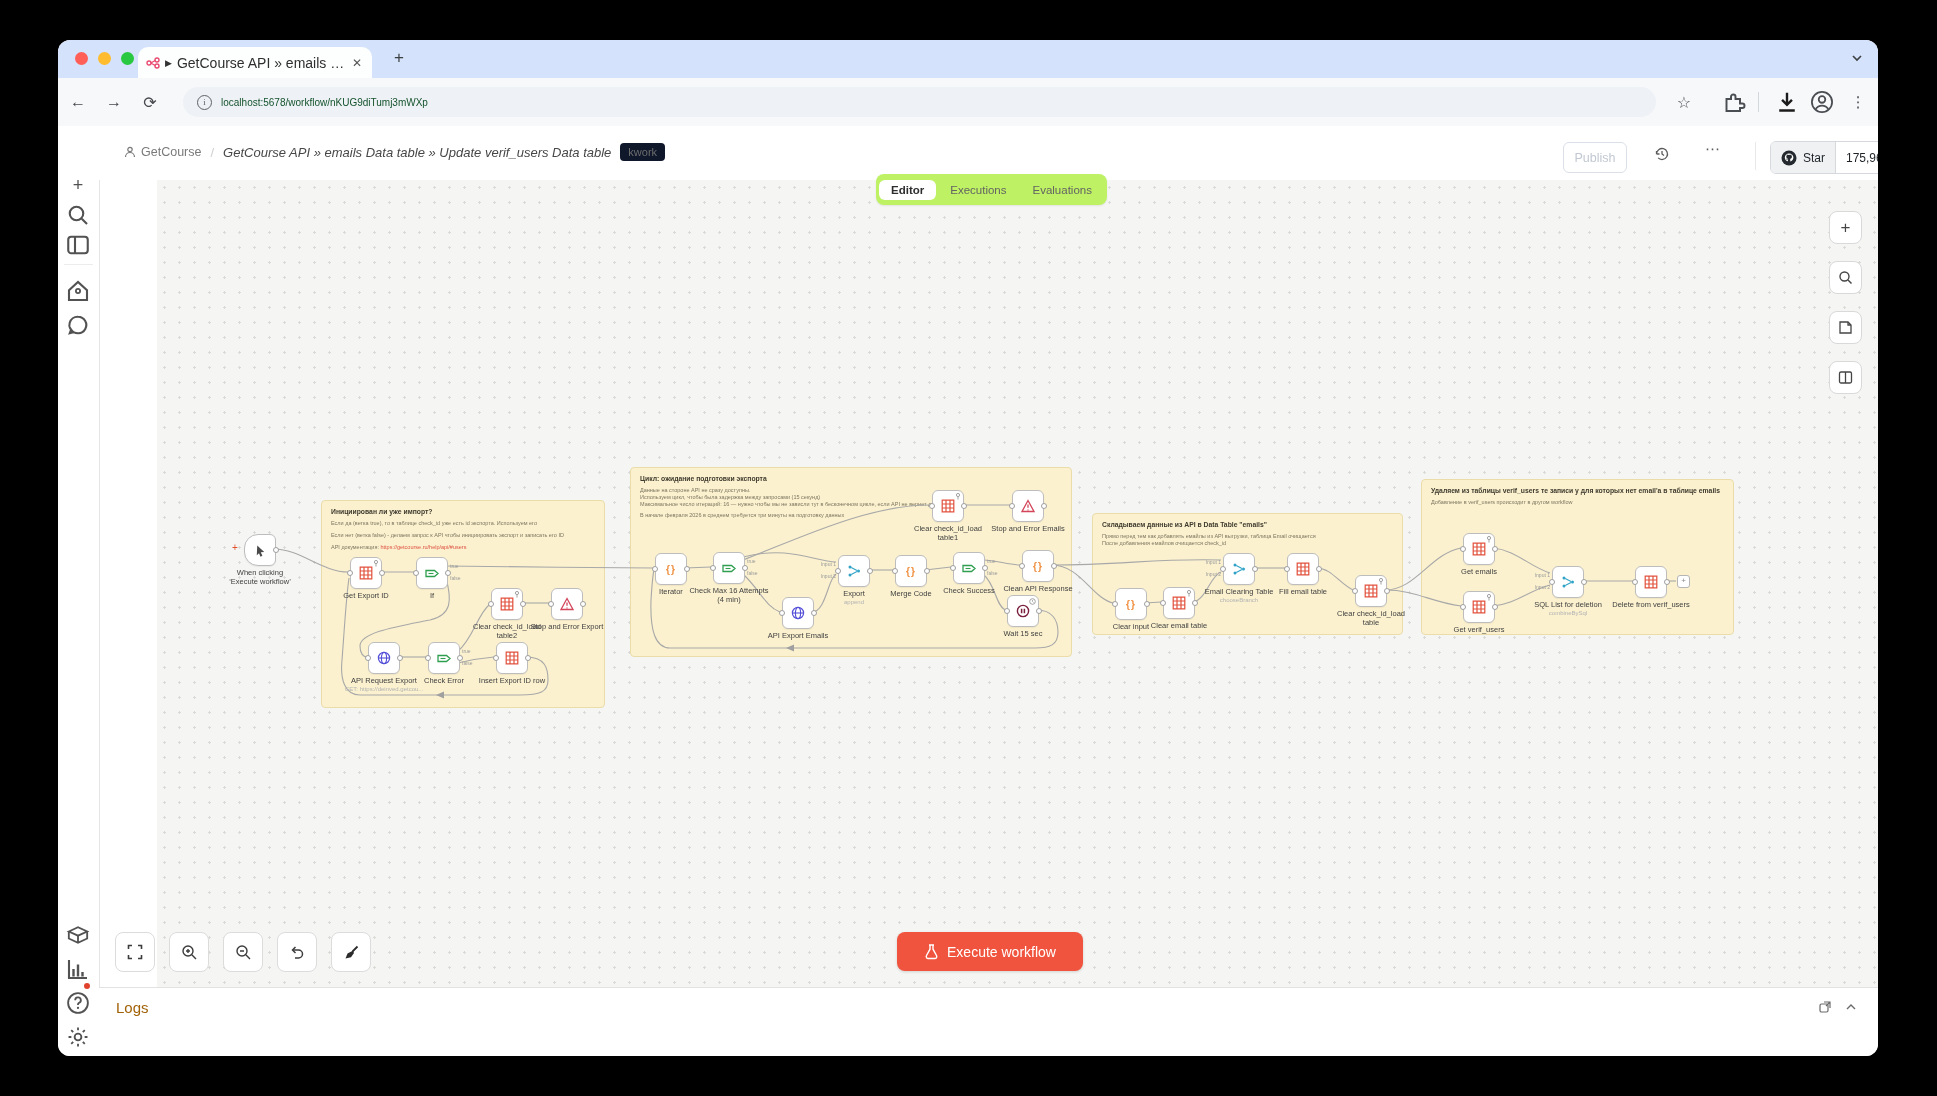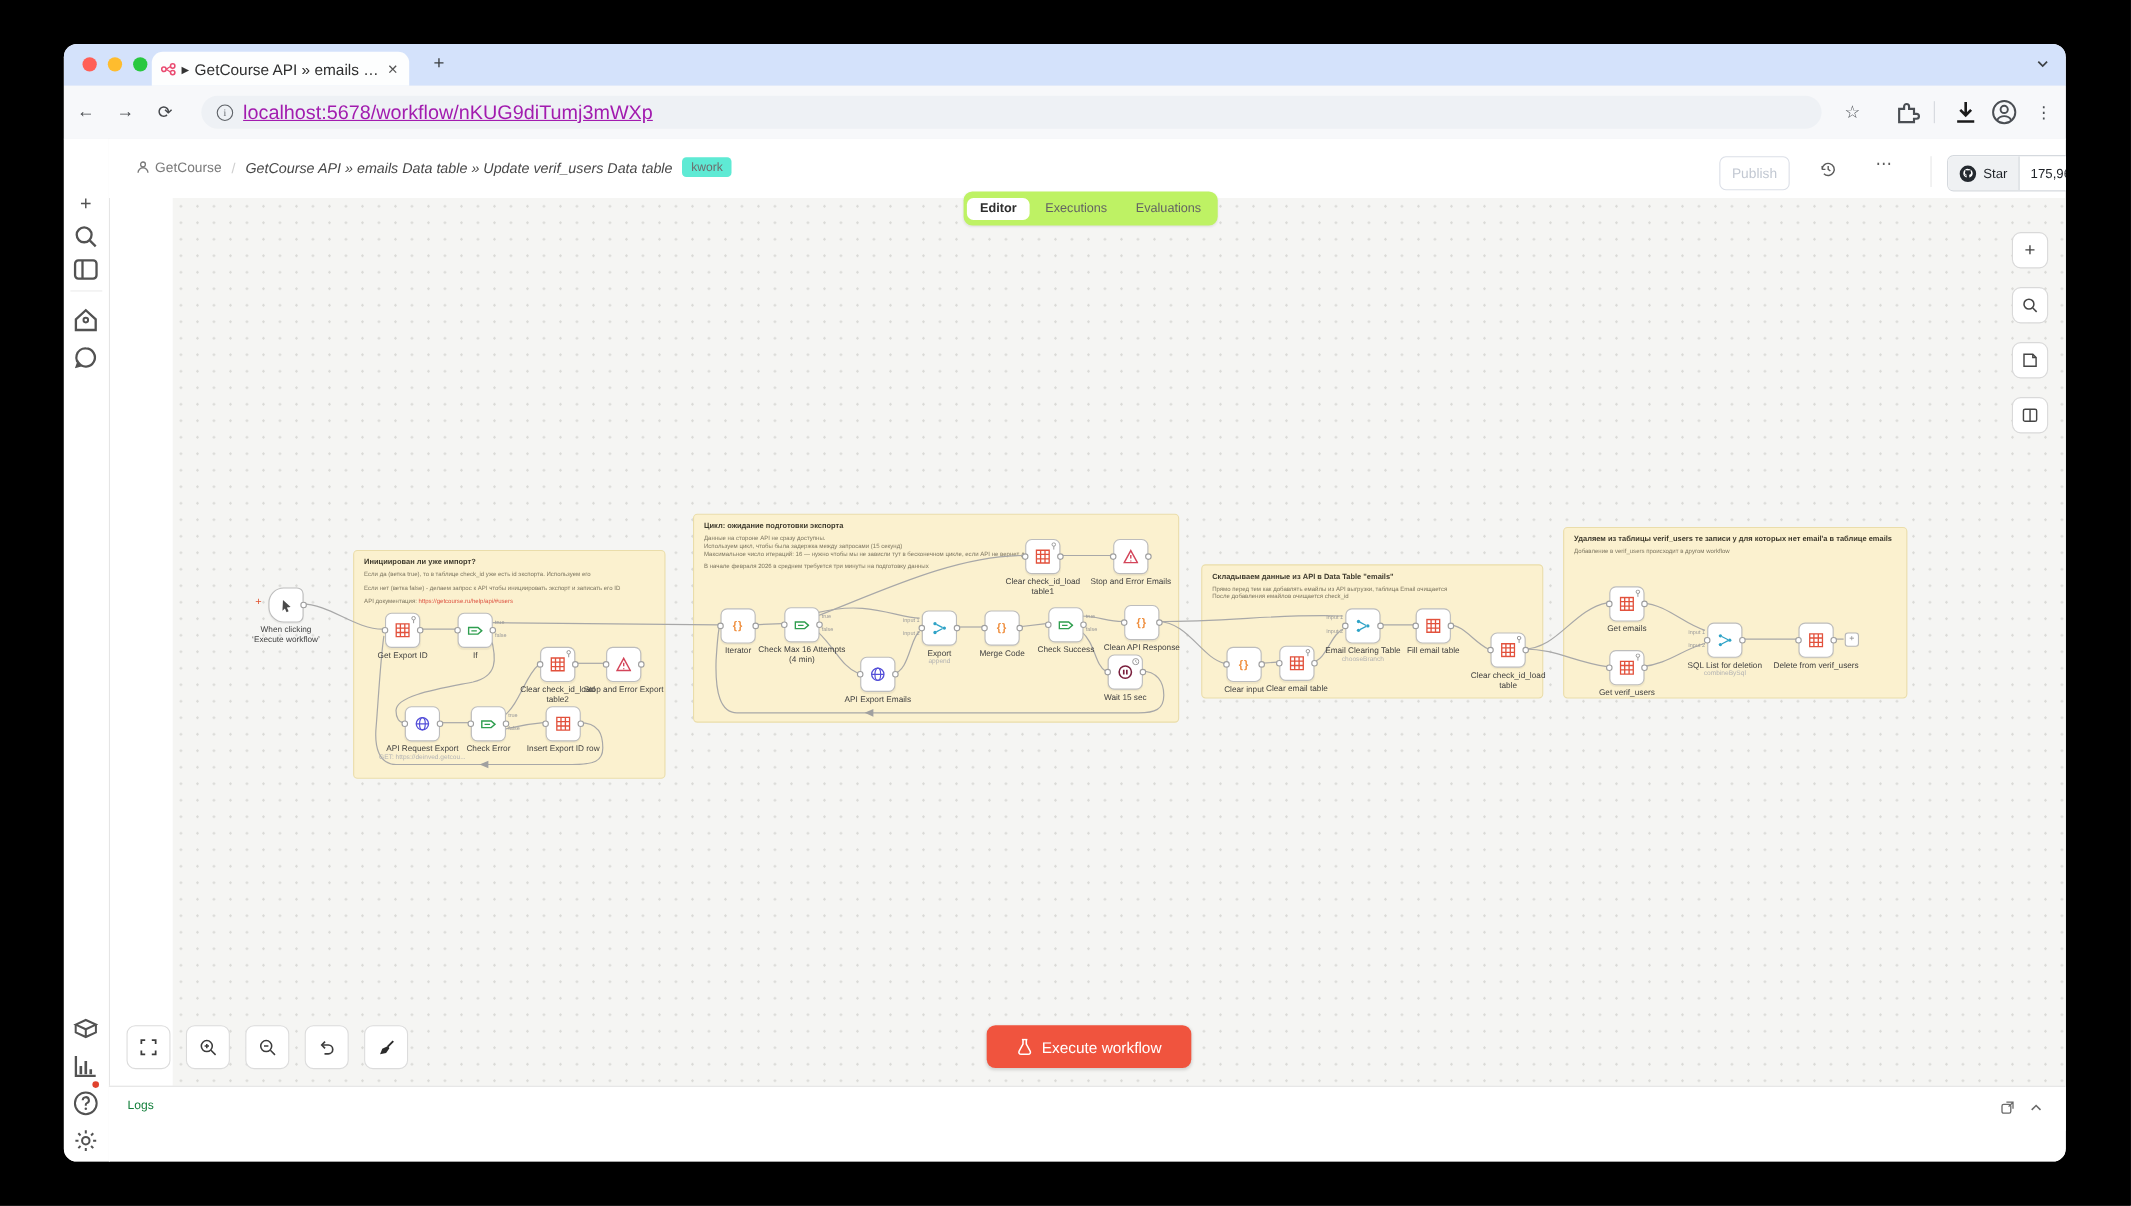--- a/index.html
+++ b/index.html
@@ -16,35 +16,35 @@
   .favicon{width:14px;height:14px;flex:0 0 auto;}
   .play-icon{font-size:9px;color:#333;}
   .tab-title{font-size:14px;color:#2f2f2f;white-space:nowrap;overflow:hidden;text-overflow:ellipsis;flex:1;}
   .tab-close{font-size:12px;color:#555;cursor:default;padding:0 2px;}
   .newtab{position:absolute;left:336px;top:8px;font-size:17px;color:#3c4043;}
   .tab-search{position:absolute;right:14px;top:11px;color:#3c4043;}
   .toolbar{position:absolute;left:0;top:38px;right:0;height:48px;background:#f7f8fa;border-bottom:1px solid #e6e9ee;}
   .navbtn{position:absolute;top:12px;width:24px;height:24px;display:flex;align-items:center;justify-content:center;color:#46494d;font-size:16px;}
   .urlbar{position:absolute;left:125px;top:9px;width:1473px;height:30px;background:#eef1f5;border-radius:15px;display:flex;align-items:center;padding:0 14px;box-sizing:border-box;gap:9px;}
   .info-ic{width:13px;height:13px;border:1.2px solid #5f6368;border-radius:50%;color:#5f6368;font-size:9px;line-height:13px;text-align:center;font-family:"Liberation Serif",serif;}
-  .url-text{font-size:18px;color:#a21caf;text-decoration:underline;}
+  .url-text{font-size:10px;color:#14532d;}
   .tb-ic{position:absolute;top:12px;width:24px;height:24px;display:flex;align-items:center;justify-content:center;color:#4a4e53;}
   .tb-div{position:absolute;top:14px;width:1px;height:20px;background:#d4d8dd;}
 
   
   .sidebar{position:absolute;left:0;top:86px;width:41px;bottom:0;background:#fff;border-right:1px solid #e5e5e5;}
   .sb-ic{position:absolute;left:8px;width:24px;height:24px;display:flex;align-items:center;justify-content:center;color:#525252;}
   .sb-div{position:absolute;left:6px;right:6px;height:1px;background:#ececec;}
   .reddot{position:absolute;width:6px;height:6px;border-radius:50%;background:#e0422e;left:26px;}
   .appheader{position:absolute;left:41px;top:86px;right:0;height:54px;background:#fff;}
   .crumb{position:absolute;left:25px;top:17px;display:flex;align-items:center;gap:9px;}
   .crumb .acct{font-size:12.5px;color:#7a7a7a;display:flex;align-items:center;gap:5px;}
   .crumb .sep{color:#cfcfcf;font-size:13px;}
   .crumb .wftitle{font-size:13px;color:#474747;font-style:italic;}
-  .tag{background:#5eead4;border-radius:4px;padding:3px 8px;font-size:11px;color:#6d6d6d;}
+  .tag{background:#0f172a;border-radius:4px;padding:3px 8px;font-size:11px;color:#6d6d6d;}
   .publish{position:absolute;left:1464px;top:16px;width:62px;height:29px;border:1px solid #dbdfe7;border-radius:6px;background:#fff;color:#c2c8d2;font-size:12.5px;display:flex;align-items:center;justify-content:center;}
   .hd-ic{position:absolute;top:20px;color:#5c5c5c;font-size:15px;}
   .hd-div{position:absolute;left:1656px;top:16px;width:1px;height:28px;background:#e8e8e8;}
   .gh{position:absolute;left:1671px;top:15px;height:31px;display:flex;border:1px solid #d5d9de;border-radius:6px;overflow:hidden;background:#fff;}
   .gh-left{display:flex;align-items:center;gap:6px;padding:0 10px;background:#eff1f3;border-right:1px solid #d5d9de;font-size:12px;color:#1f2328;}
   .gh-right{display:flex;align-items:center;padding:0 10px;font-size:12px;color:#1f2328;}
 
   
   .canvas-bg{position:absolute;left:99px;top:140px;width:1779px;height:848px;background-color:#f5f5f3;background-image:radial-gradient(circle,#dadad7 1px,transparent 1.3px);background-size:15px 15px;}
   .overlay{position:absolute;inset:0;pointer-events:none;}
@@ -74,21 +74,21 @@
   .pl-i1{right:33px;top:5px;text-align:right;}
   .pl-i2{right:33px;top:17px;text-align:right;}
   .badge{position:absolute;top:2px;right:2px;line-height:0;}
   .ic-code{font-size:10px;font-weight:700;color:#ef8f3f;letter-spacing:1px;}
   .red-plus{position:absolute;font-size:10px;color:#e0512e;z-index:3;}
   .addbox{position:absolute;width:11px;height:11px;border:1px solid #b5b5b5;border-radius:3px;background:#fff;color:#8a8a8a;font-size:8px;line-height:10px;text-align:center;z-index:3;}
 
   .cv-btn{position:absolute;width:40px;height:40px;background:#fff;border:1px solid #dcdcdc;border-radius:8px;display:flex;align-items:center;justify-content:center;color:#3c3c3c;z-index:5;box-sizing:border-box;}
   .exec{position:absolute;left:897px;top:932px;width:186px;height:39px;background:#f0543e;border-radius:8px;display:flex;align-items:center;justify-content:center;gap:8px;color:#fff;font-size:14px;z-index:5;box-shadow:0 1px 3px rgba(0,0,0,.15);}
   .logsbar{position:absolute;left:41px;right:0;bottom:0;height:68px;background:#fff;border-top:1px solid #e2e2e2;}
-  .logs-label{position:absolute;left:17px;top:11px;font-size:11px;color:#15803d;}
+  .logs-label{position:absolute;left:17px;top:11px;font-size:15px;color:#a16207;}
   .logs-ic{position:absolute;top:12px;color:#6a6a6a;}
 
   .fbtn{position:absolute;width:33px;height:33px;background:#fff;border:1px solid #d9d9d9;border-radius:8px;display:flex;align-items:center;justify-content:center;color:#454545;z-index:5;box-sizing:border-box;}
 </style>
 </head>
 <body>
 
 <div id="screen">
   <div id="win">
 

